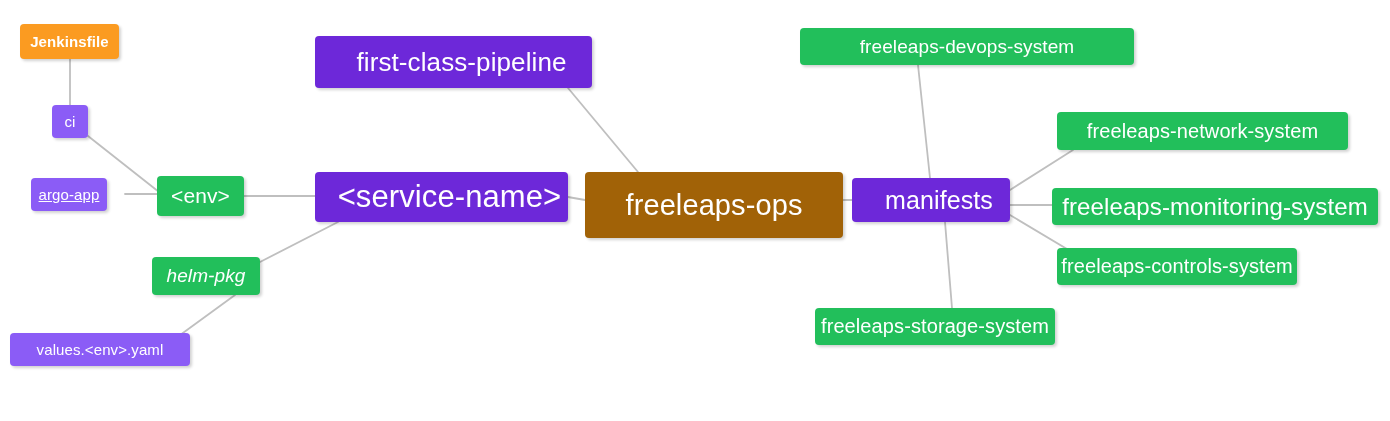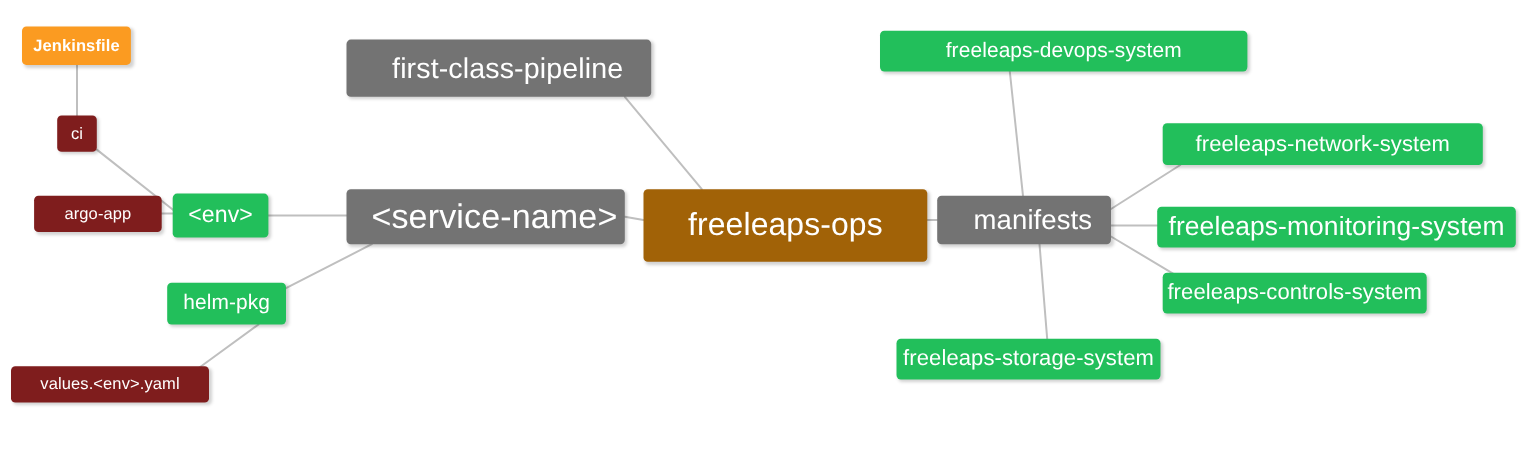--- a/index.html
+++ b/index.html
@@ -29,24 +29,24 @@
     display: flex;
     align-items: center;
     justify-content: center;
     color: #ffffff;
     border-radius: 4px;
     white-space: nowrap;
     box-shadow: 2px 2px 3px rgba(0,0,0,0.18);
     letter-spacing: 0.1px;
   }
   .n-root    { background: #a16207; }
-  .n-blue    { background: #737373; padding-left: 16px; }
+  .n-blue    { background: #6d28d9; padding-left: 16px; }
   .n-green   { background: #22bf5b; }
   .n-orange  { background: #fb9b21; }
-  .n-red     { background: #7f1d1d; }
+  .n-red     { background: #8b5cf6; }
 </style>
 </head>
 <body>
 
 <div id="canvas">
   <svg id="edges" viewBox="0 0 1390 421" width="1390" height="421">
       <line x1="70" y1="59" x2="70" y2="105" stroke="#bfbfbf" stroke-width="1.8" stroke-linecap="round"></line>
       <line x1="88" y1="136" x2="159" y2="192" stroke="#bfbfbf" stroke-width="1.8" stroke-linecap="round"></line>
       <line x1="125" y1="194" x2="157" y2="194" stroke="#bfbfbf" stroke-width="1.8" stroke-linecap="round"></line>
       <line x1="244" y1="196" x2="315" y2="196" stroke="#bfbfbf" stroke-width="1.8" stroke-linecap="round"></line>
@@ -57,23 +57,23 @@
       <line x1="843" y1="200" x2="852" y2="200" stroke="#bfbfbf" stroke-width="1.8" stroke-linecap="round"></line>
       <line x1="930" y1="178" x2="918" y2="65" stroke="#bfbfbf" stroke-width="1.8" stroke-linecap="round"></line>
       <line x1="1010" y1="190" x2="1073" y2="150" stroke="#bfbfbf" stroke-width="1.8" stroke-linecap="round"></line>
       <line x1="1010" y1="205" x2="1052" y2="205" stroke="#bfbfbf" stroke-width="1.8" stroke-linecap="round"></line>
       <line x1="1010" y1="215" x2="1082" y2="258" stroke="#bfbfbf" stroke-width="1.8" stroke-linecap="round"></line>
       <line x1="945" y1="222" x2="952" y2="308" stroke="#bfbfbf" stroke-width="1.8" stroke-linecap="round"></line>
     </svg>
   <div id="node-layer">
       <div class="node n-orange" style="left: 20px; top: 24px; width: 99px; height: 35px; font-size: 15px; font-weight: bold;">Jenkinsfile</div>
       <div class="node n-red" style="left: 52px; top: 105px; width: 36px; height: 33px; font-size: 15px;">ci</div>
-      <div class="node n-red" style="left: 31px; top: 178px; width: 116px; height: 33px; font-size: 15px;">argo-app</div>
+      <div class="node n-red" style="left: 31px; top: 178px; width: 76px; height: 33px; font-size: 15px; text-decoration: underline;">argo-app</div>
       <div class="node n-green" style="left: 157px; top: 176px; width: 87px; height: 40px; font-size: 21px;">&lt;env&gt;</div>
-      <div class="node n-green" style="left: 152px; top: 257px; width: 108px; height: 38px; font-size: 19px;">helm-pkg</div>
+      <div class="node n-green" style="left: 152px; top: 257px; width: 108px; height: 38px; font-size: 19px; font-style: italic;">helm-pkg</div>
       <div class="node n-red" style="left: 10px; top: 333px; width: 180px; height: 33px; font-size: 15px;">values.&lt;env&gt;.yaml</div>
       <div class="node n-blue" style="left: 315px; top: 36px; width: 277px; height: 52px; font-size: 26px;">first-class-pipeline</div>
       <div class="node n-blue" style="left: 315px; top: 172px; width: 253px; height: 50px; font-size: 31px;">&lt;service-name&gt;</div>
       <div class="node n-root" style="left: 585px; top: 172px; width: 258px; height: 66px; font-size: 29px;">freeleaps-ops</div>
       <div class="node n-blue" style="left: 852px; top: 178px; width: 158px; height: 44px; font-size: 25px;">manifests</div>
       <div class="node n-green" style="left: 800px; top: 28px; width: 334px; height: 37px; font-size: 19px;">freeleaps-devops-system</div>
       <div class="node n-green" style="left: 1057px; top: 112px; width: 291px; height: 38px; font-size: 20px;">freeleaps-network-system</div>
       <div class="node n-green" style="left: 1052px; top: 188px; width: 326px; height: 37px; font-size: 24px;">freeleaps-monitoring-system</div>
       <div class="node n-green" style="left: 1057px; top: 248px; width: 240px; height: 37px; font-size: 20px; text-align: center;">freeleaps-controls-system</div>
       <div class="node n-green" style="left: 815px; top: 308px; width: 240px; height: 37px; font-size: 20px;">freeleaps-storage-system</div>

